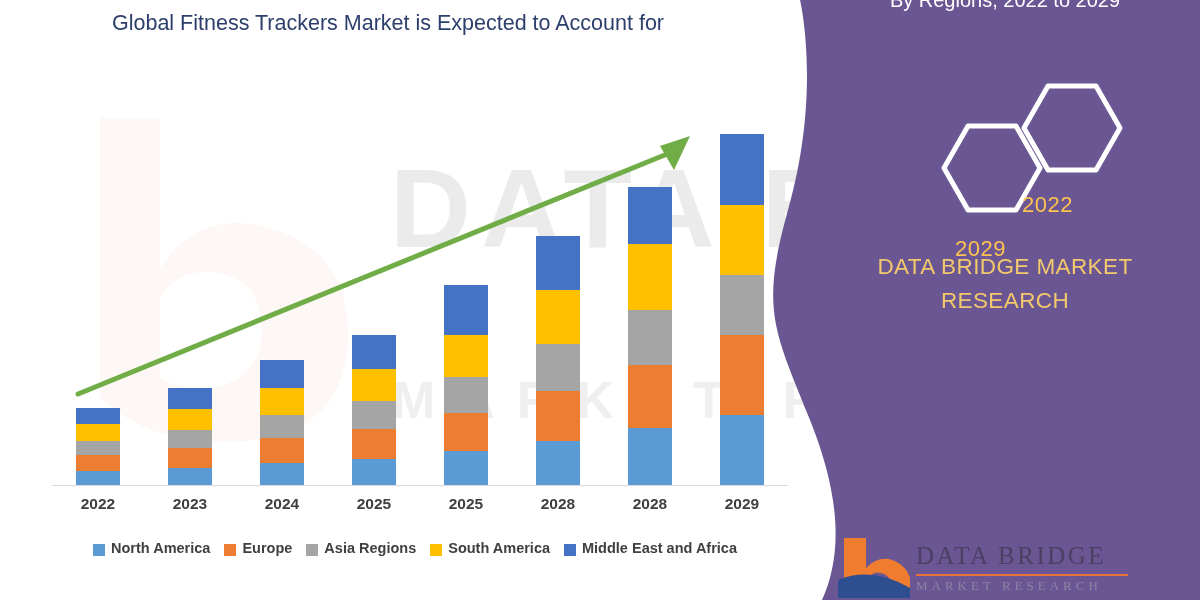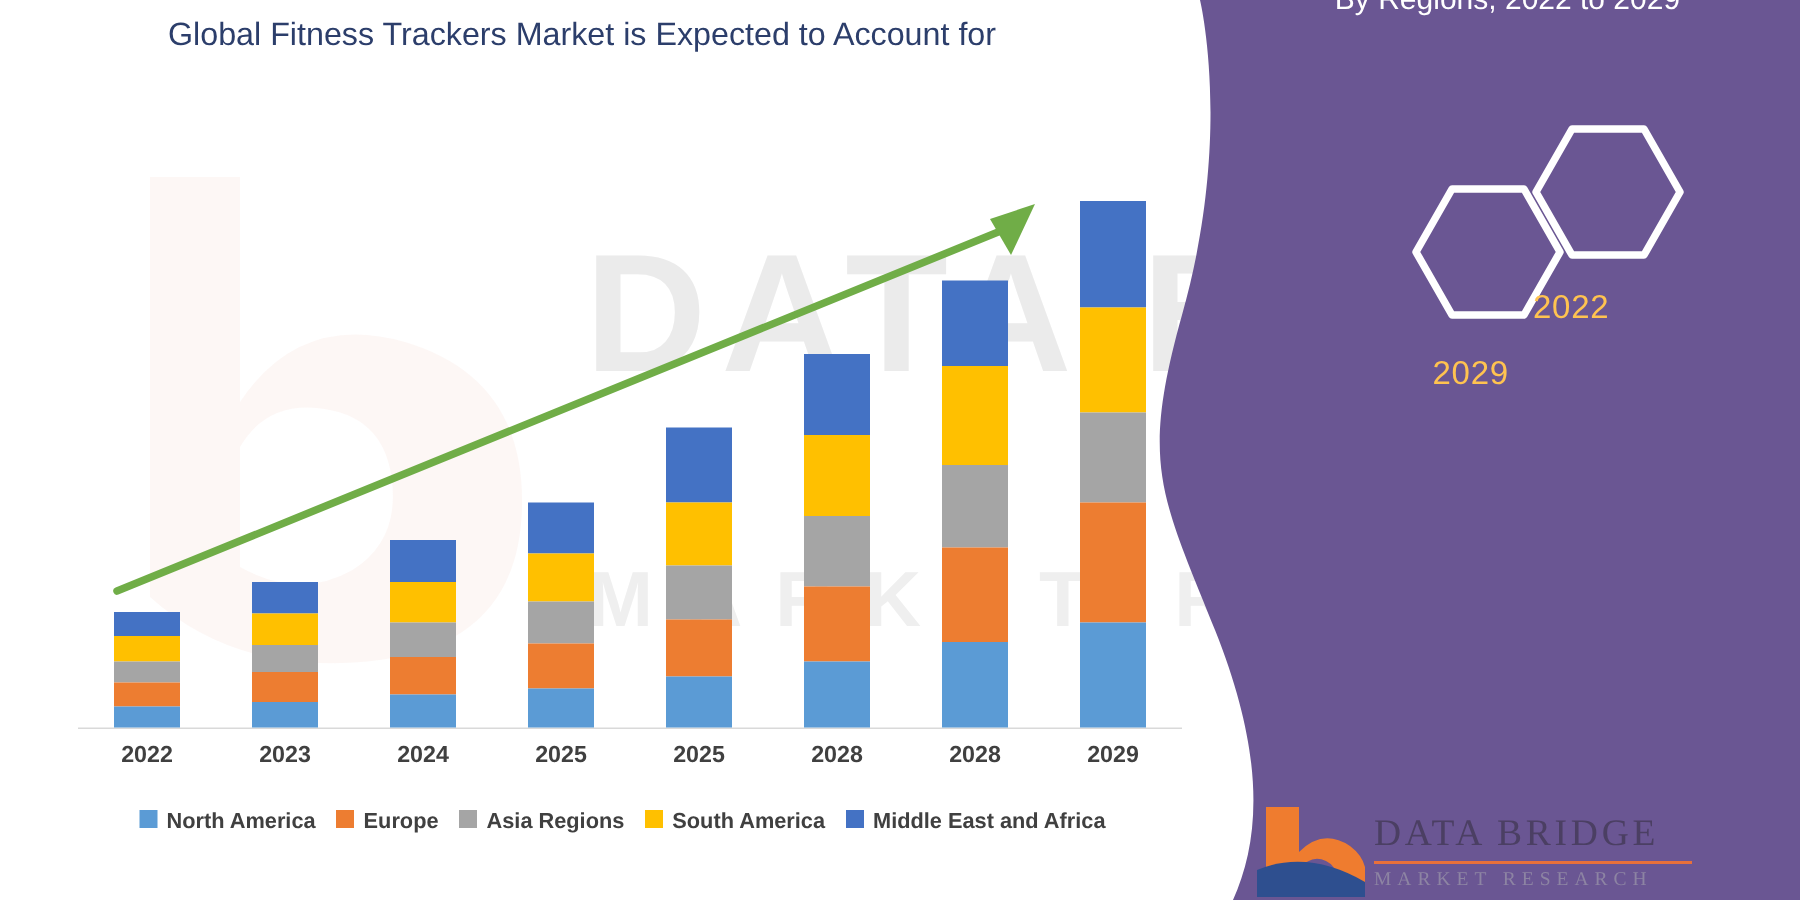--- a/index.html
+++ b/index.html
@@ -110,21 +110,21 @@
   
   .legend{
     position:absolute;
     left:50px;top:540px;
     width:730px;
     display:flex;
     align-items:center;
     justify-content:center;
     gap:14px;
   }
-  .legend-item{display:flex;align-items:flex-start;gap:6px;}
+  .legend-item{display:flex;align-items:flex-end;gap:6px;}
   .legend-swatch{width:12px;height:12px;display:inline-block;}
   .legend-label{
     font-size:14.5px;font-weight:bold;color:#404040;white-space:nowrap;
   }
 
   
   .arrow-svg{
     position:absolute;left:0;top:0;width:800px;height:600px;
     pointer-events:none;
   }
@@ -325,20 +325,24 @@
       <svg viewBox="0 0 400 160" width="400" height="160" aria-hidden="true">
 
         <polygon points="248,16 296,16 320,58 296,100 248,100 224,58" fill="none" stroke="#ffffff" stroke-width="5" stroke-linejoin="round"></polygon>
 
         <polygon points="168,56 216,56 240,98 216,140 168,140 144,98" fill="none" stroke="#ffffff" stroke-width="5" stroke-linejoin="round"></polygon>
       </svg>
       <span class="hex-label hex-2022">2022</span>
       <span class="hex-label hex-2029">2029</span>
     </div>
 
+    <div class="brand">
+      <div>DATA BRIDGE MARKET</div>
+      <div>RESEARCH</div>
+    </div>
   </div>
 
   <div class="logo">
     <svg width="72" height="62" viewBox="0 0 72 62" aria-hidden="true">
       <path d="M6 2 h22 v30 q16 -16 34 -4 q16 12 8 32 h-22 q10 -16 -2 -22 q-10 -5 -18 6 v22 H6 Z" fill="#ef7c2f"></path>
       <path d="M0 44 q34 -14 72 8 v10 H0 Z" fill="#2e4f8f"></path>
     </svg>
     <div class="logo-text">DATA BRIDGE</div>
     <div class="logo-rule"></div>
     <div class="logo-sub">MARKET RESEARCH</div>

